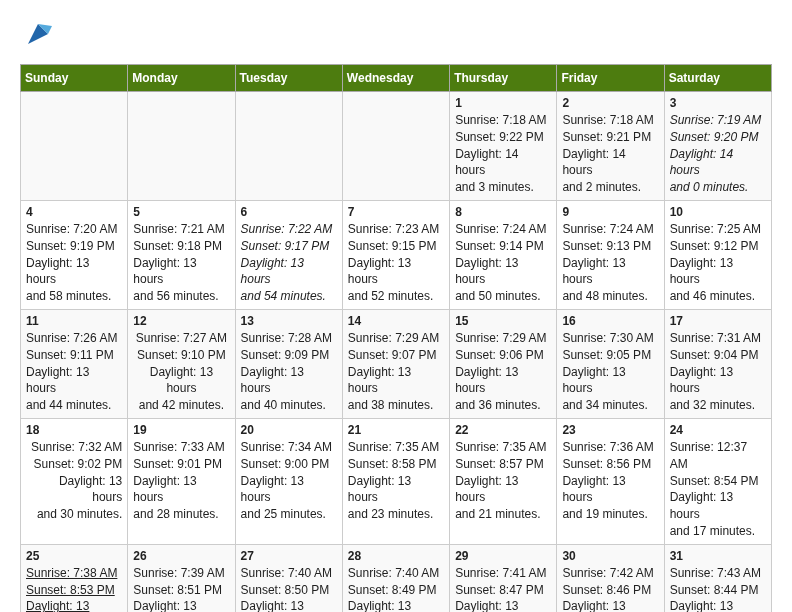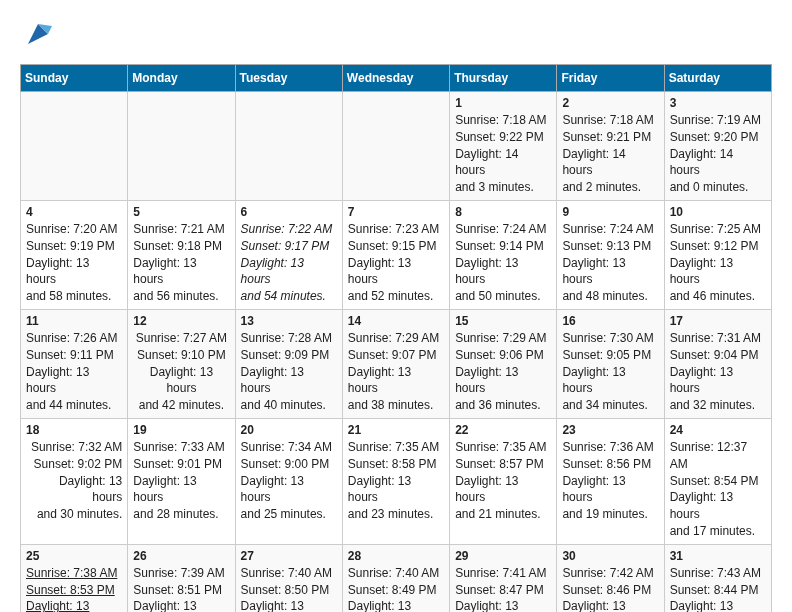--- a/index.html
+++ b/index.html
@@ -53,21 +53,21 @@
     .location {
       font-size: 14px;
       color: #555;
     }
     table {
       width: 100%;
       border-collapse: collapse;
       table-layout: fixed;
     }
     thead th {
-      background: #0369a1;
+      background: #4d7c0f;
       color: #fff;
       font-size: 12px;
       font-weight: bold;
       padding: 6px 4px;
       text-align: left;
       border: 1px solid #aaa;
     }
     tbody td {
       border: 1px solid #ccc;
       vertical-align: top;
@@ -141,21 +141,21 @@
         </td>
         <td>
           <span class="day-num">2</span>
           <div class="day-info" style="white-space: pre-line;">Sunrise: 7:18 AM
 Sunset: 9:21 PM
 Daylight: 14 hours
 and 2 minutes.</div>
         </td>
         <td>
           <span class="day-num">3</span>
-          <div class="day-info" style="white-space: pre-line;">Sunrise: 7:19 AM
+          <div class="day-info" style="white-space: pre-line; font-style: italic;">Sunrise: 7:19 AM
 Sunset: 9:20 PM
 Daylight: 14 hours
 and 0 minutes.</div>
         </td>
       </tr>
       <tr>
         <td>
           <span class="day-num">4</span>
           <div class="day-info" style="white-space: pre-line;">Sunrise: 7:20 AM
 Sunset: 9:19 PM

